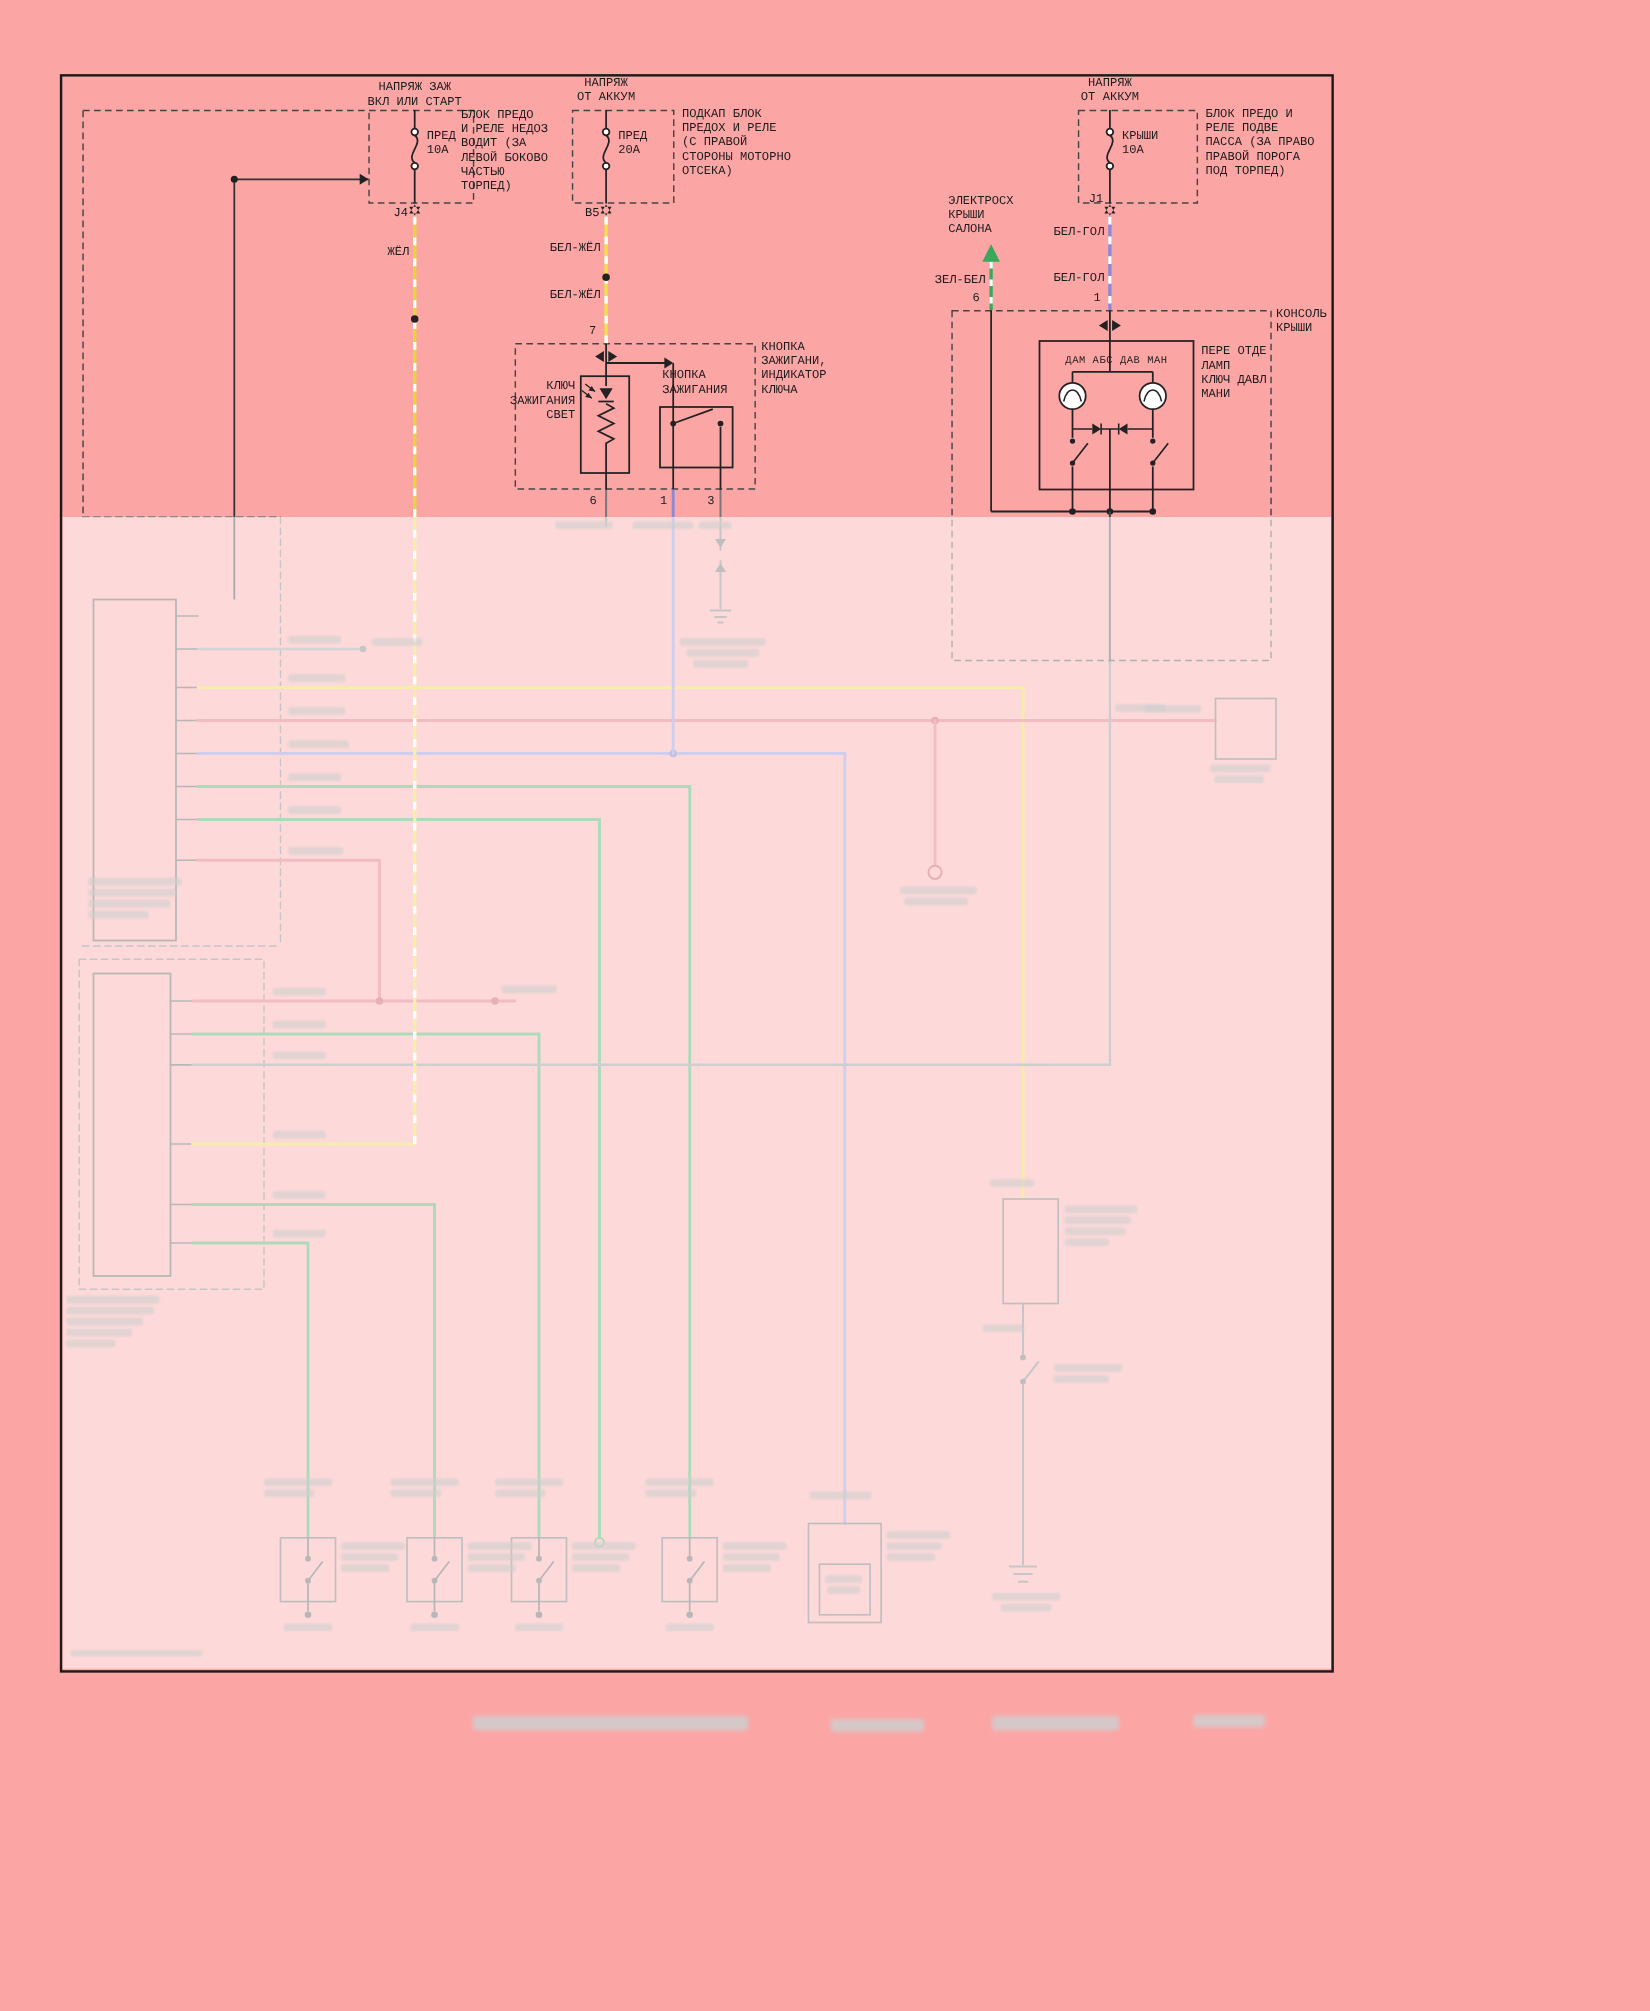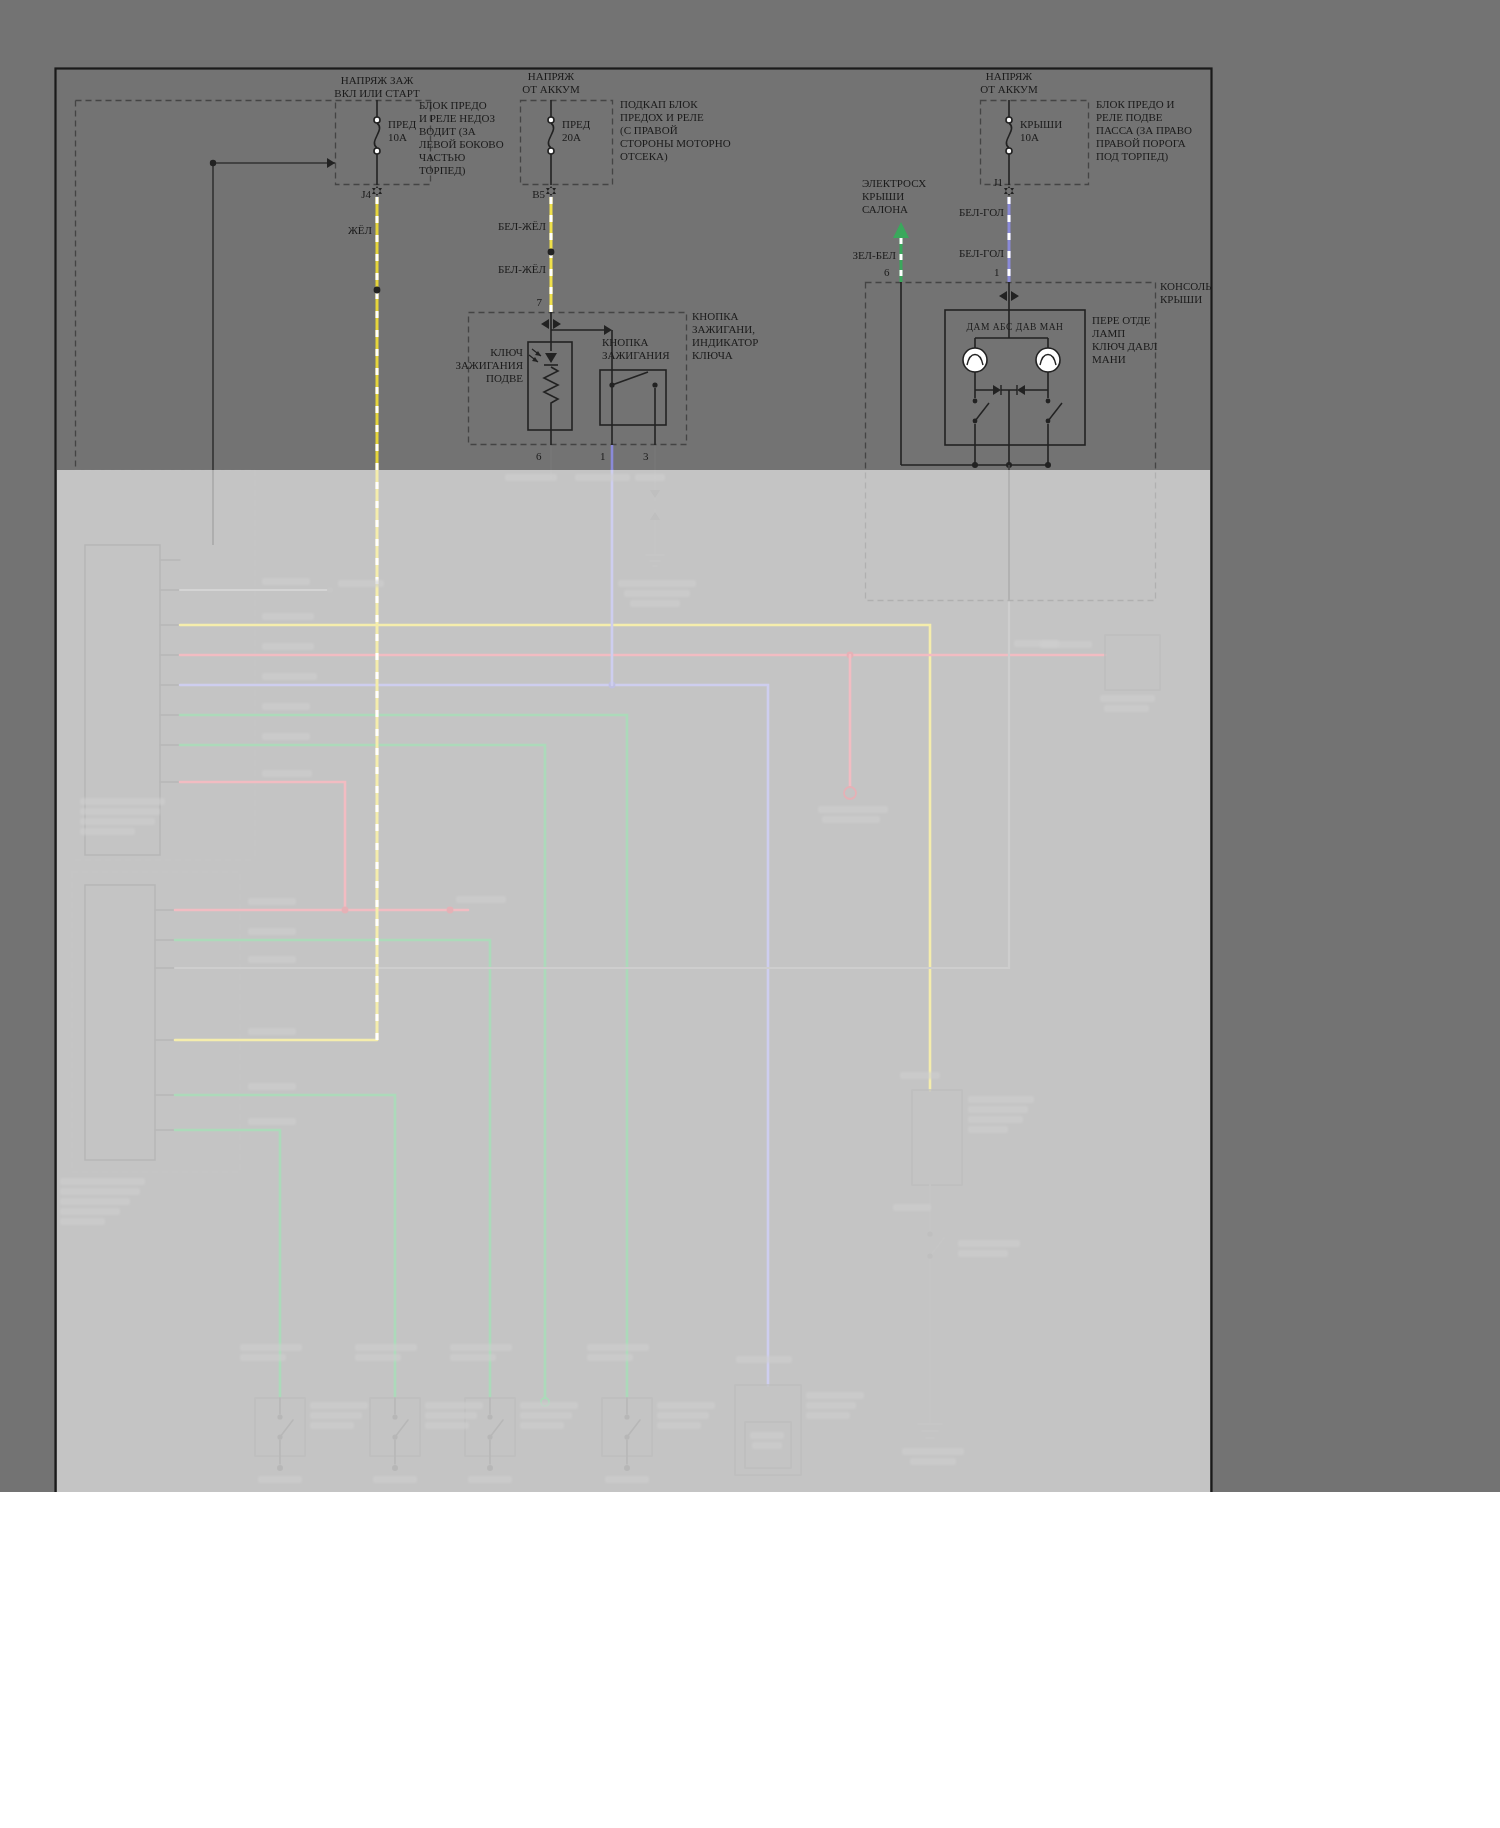--- a/index.html
+++ b/index.html
@@ -1,17 +1,17 @@
 <!DOCTYPE html>
 <html><head>
 <meta charset="utf-8">
 <style>
   html,body{margin:0;padding:0;background:#ffffff;}
-  .page{position:relative;width:1500px;height:1492px;background:#737373;
-        font-family:Liberation Serif, serif;overflow:hidden;}
+  .page{position:relative;width:1500px;height:1828px;background:#fca5a5;
+        font-family:Liberation Mono, monospace;overflow:hidden;}
   svg{position:absolute;left:0;top:0;}
   .lbl{position:absolute;font-size:11px;line-height:1.18;color:#1b1b1b;
        white-space:pre-line;}
   .ctr{text-align:center;}
   .rt{text-align:right;}
   .sml{font-size:9.5px;letter-spacing:.5px;}
   .sm{position:absolute;height:7px;background:#8d8d8d;opacity:.6;
       filter:blur(1.1px);border-radius:2px;}
   .sm2{background:#cfcfcf;opacity:.85;filter:blur(1.8px);}
   .wash{position:absolute;left:57px;top:470px;width:1153px;height:1047px;
@@ -343,21 +343,21 @@
 <div class="lbl rt" style="left:488px;top:220px;width:58px">БЕЛ-ЖЁЛ</div>
 <div class="lbl rt" style="left:488px;top:263px;width:58px">БЕЛ-ЖЁЛ</div>
 <div class="lbl rt" style="left:524px;top:296px;width:18px">7</div>
 
 <div class="lbl" style="left:692px;top:310px;width:92px">КНОПКА
 ЗАЖИГАНИ,
 ИНДИКАТОР
 КЛЮЧА</div>
 <div class="lbl rt" style="left:455px;top:346px;width:68px">КЛЮЧ
 ЗАЖИГАНИЯ
-ПОДВЕ</div>
+СВЕТ</div>
 <div class="lbl" style="left:602px;top:336px;width:78px">КНОПКА
 ЗАЖИГАНИЯ</div>
 <div class="lbl" style="left:536px;top:450px;width:14px">6</div>
 <div class="lbl" style="left:600px;top:450px;width:14px">1</div>
 <div class="lbl" style="left:643px;top:450px;width:14px">3</div>
 
 <div class="lbl" style="left:862px;top:177px;width:80px">ЭЛЕКТРОСХ
 КРЫШИ
 САЛОНА</div>
 <div class="lbl rt" style="left:838px;top:249px;width:58px">ЗЕЛ-БЕЛ</div>

